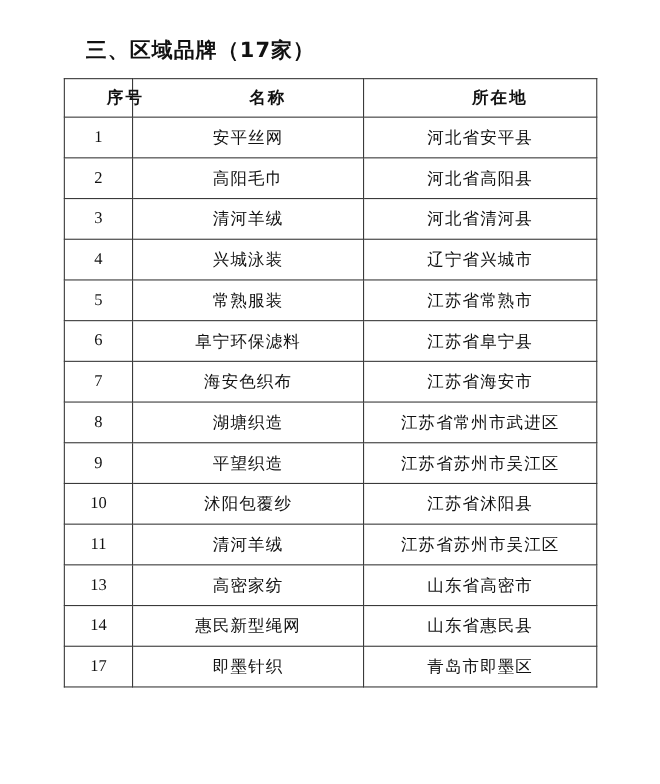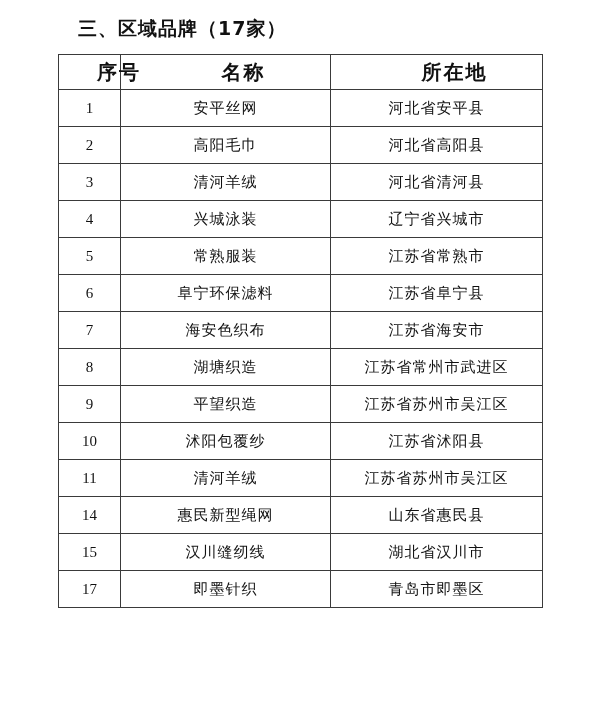--- a/index.html
+++ b/index.html
@@ -18,21 +18,21 @@
     position: relative;
     width: 600px;
     height: 713px;
     box-sizing: border-box;
     padding: 0;
   }
   .doc-title {
     font-size: 19px;
     font-weight: bold;
     color: #111111;
-    margin: 16px 0 12px 78px;
+    margin: 33px 0 12px 78px;
     letter-spacing: 1px;
     white-space: nowrap;
   }
   .table-wrap {
     margin: 0 auto;
     width: 484px;
   }
   table.brand-table {
     border-collapse: collapse;
     width: 484px;
@@ -46,21 +46,21 @@
     font-size: 15px;
     color: #111111;
     height: 36px;
     padding: 0 2px;
     font-weight: normal;
     white-space: nowrap;
   }
   table.brand-table th {
     font-weight: bold;
     height: 34px;
-    font-size: 20px;
+    font-size: 15px;
     letter-spacing: 2px;
     padding-left: 38px;
   }
   col.c-index { width: 62px; }
   col.c-name { width: 210px; }
   col.c-loc  { width: 212px; }
 
   td.cell-index {
     font-family: "Liberation Serif", "DejaVu Serif", serif;
     font-size: 16px;
@@ -141,28 +141,28 @@
           <td class="cell-index">10</td>
           <td class="cell-name">沭阳包覆纱</td>
           <td class="cell-loc">江苏省沭阳县</td>
         </tr>
         <tr>
           <td class="cell-index">11</td>
           <td class="cell-name">清河羊绒</td>
           <td class="cell-loc">江苏省苏州市吴江区</td>
         </tr>
         <tr>
+          <td class="cell-index">13</td>
+          <td class="cell-name">高密家纺</td>
+          <td class="cell-loc">山东省高密市</td>
+        </tr>
+        <tr>
           <td class="cell-index">14</td>
           <td class="cell-name">惠民新型绳网</td>
           <td class="cell-loc">山东省惠民县</td>
-        </tr>
-        <tr>
-          <td class="cell-index">15</td>
-          <td class="cell-name">汉川缝纫线</td>
-          <td class="cell-loc">湖北省汉川市</td>
         </tr>
         <tr>
           <td class="cell-index">17</td>
           <td class="cell-name">即墨针织</td>
           <td class="cell-loc">青岛市即墨区</td>
         </tr>
       </tbody>
     </table>
   </div>
 

